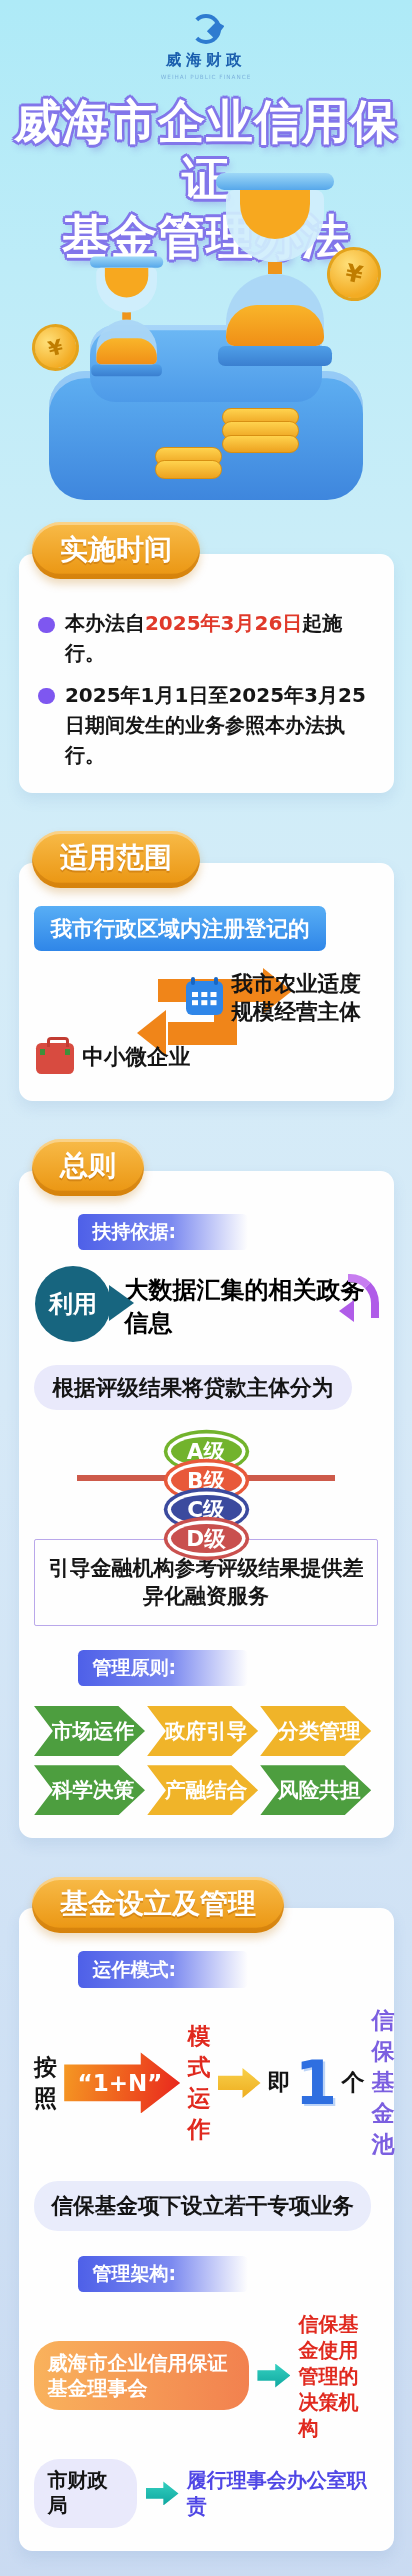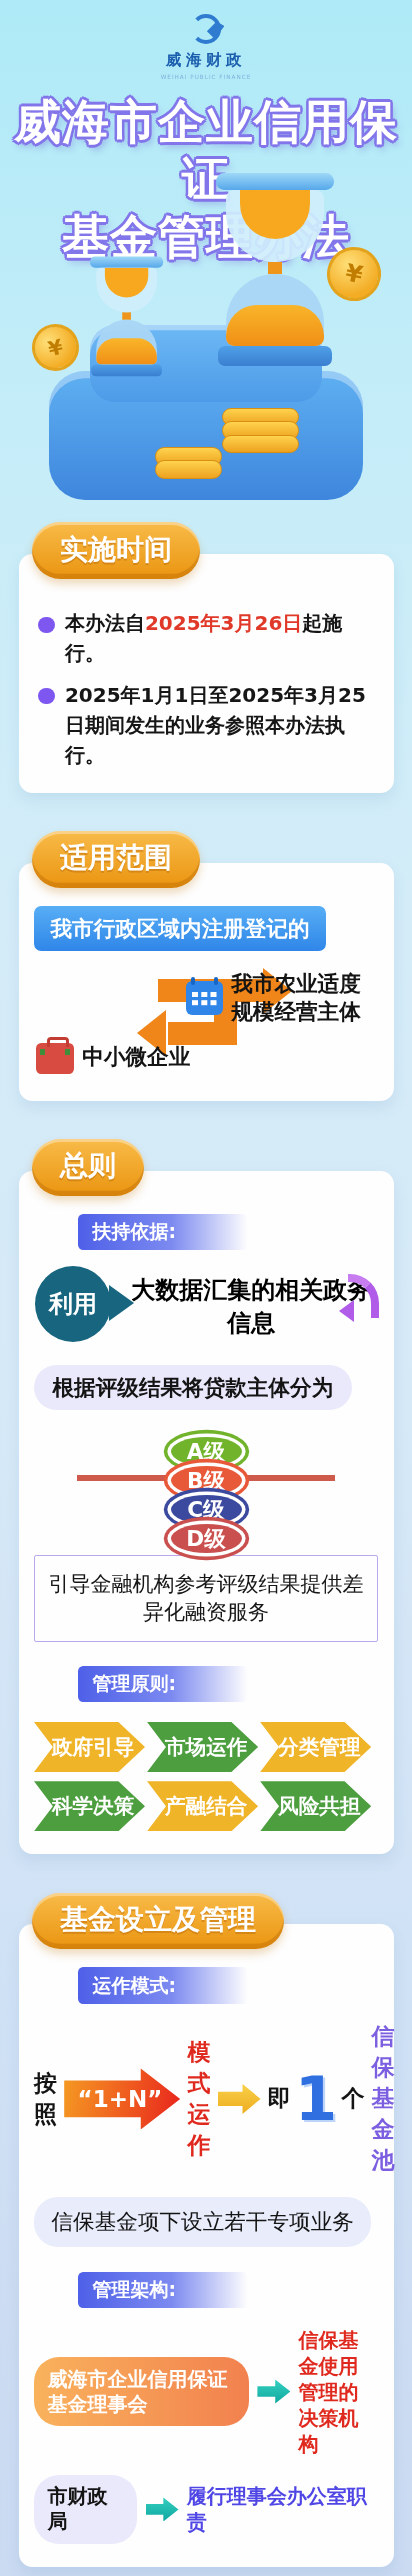--- a/index.html
+++ b/index.html
@@ -81,62 +81,62 @@
   .s-arrow .seg { position:absolute; background:#f08519; }
   .s-arrow .seg1 { left:20.6px; top:18.5px; width:108px; height:23px; }
   .s-arrow .head1 { position:absolute; left:126px; top:7.2px; width:0; height:0;
     border:23px solid transparent; border-left:29px solid #f08519; border-right:none; }
   .s-arrow .seg2 { left:77px; top:40px; width:23px; height:36px; }
   .s-arrow .seg3 { left:31px; top:61px; width:69px; height:23px; }
   .s-arrow .head2 { position:absolute; left:0; top:49px; width:0; height:0;
     border:23px solid transparent; border-right:29px solid #f08519; border-left:none; }
 
   
-  .use-row { display:flex; align-items:flex-start; gap:13.4px; margin:15.5px 0 0 1px;text-align:center; }
+  .use-row { display:flex; align-items:flex-start; gap:13.4px; margin:15.5px 0 0 1px; }
   .use-circle { position:relative; flex:none; width:76px; height:76px; border-radius:50%; background:#17657f; color:#fff;
     font-size:24px; font-weight:700; display:flex; align-items:center; justify-content:center; }
   .use-circle::after { content:""; position:absolute; right:-23px; top:19.6px; width:0; height:0;
     border:18.5px solid transparent; border-left:25px solid #17657f; border-right:none; }
   .use-texts { font-size:24px; font-weight:700; line-height:1.4; padding-top:8.2px; }
   .use-l2 { color:#3fae53; margin:13.4px 0 0 39px; }
   .p-curve { position:absolute; right:14.4px; top:103px; width:31px; height:44px;
     border-right:8.2px solid #b05ce8; border-top:8.2px solid #c77df0; border-top-right-radius:29px; }
   .p-curve::after { content:""; position:absolute; left:-9.3px; bottom:-4.1px; width:0; height:0;
     border:11.3px solid transparent; border-right:15.5px solid #b05ce8; border-left:none; }
   .rating-pill { width:fit-content; background:#e9e9fb; border-radius:23px; font-size:21.6px; font-weight:700; color:#141414;
     padding:8.2px 18.5px; margin-top:23px; }
   .grades { position:relative; display:flex; justify-content:space-between; align-items:center; margin:27px 7.2px 13.4px; height:82px;flex-direction:column; }
   .gline { position:absolute; left:36px; right:36px; top:50%; height:6.2px; margin-top:-3.1px; background:#cd5a4a; }
   .grade { position:relative; z-index:1; width:71px; height:76px; border-radius:50%; color:#fff; font-size:21.6px; font-weight:700;
     display:flex; align-items:center; justify-content:center; }
   .g-a { background:#72b32c; box-shadow:0 0 0 3.6px #fff,0 0 0 7.2px #72b32c; }
   .g-b { background:#e8593a; box-shadow:0 0 0 3.6px #fff,0 0 0 7.2px #e8593a; }
   .g-c { background:#3b4a9e; box-shadow:0 0 0 3.6px #fff,0 0 0 7.2px #3b4a9e; }
   .g-d { background:#c9504e; box-shadow:0 0 0 3.6px #fff,0 0 0 7.2px #c9504e; }
-  .guide-box { border:1.5px solid #b9a7ea; border-radius:2.1px; padding:14.4px 8.2px; margin-top:36px;
-    font-size:21px; font-weight:400; color:#161616; text-align:center; }
+  .guide-box { border:1.5px solid #b9a7ea; border-radius:2.1px; padding:14.4px 8.2px; margin-top:20px;
+    font-size:21px; font-weight:700; color:#161616; text-align:center; }
   .chev-row { display:flex; flex-wrap:wrap; gap:9.3px 2.1px; margin-top:19.6px; }
   .chev { position:relative; width:111px; height:50px; color:#fff; font-size:20.6px; font-weight:700;
     display:flex; align-items:center; justify-content:center; padding-left:7.2px;
     clip-path:polygon(0 0,76% 0,100% 50%,76% 100%,0 100%,17% 50%); }
   .chev-y { background:#f0b429; } .chev-g { background:#4d9e3f; }
 
   
   .mode-row { display:flex; align-items:center; gap:7.2px; margin-top:17.5px; font-size:23px; font-weight:800; color:#141414; }
   .n-arrow { flex:none; width:116px; height:61px; color:#fff; font-size:23px; font-weight:800;
     display:flex; align-items:center; padding-left:13.4px;
     clip-path:polygon(0 20%,66% 20%,66% 0,100% 50%,66% 100%,66% 80%,0 80%);
     background:linear-gradient(100deg,#f59a23,#ef5a1e 55%,#e8241e); }
   .mode-run { color:#e0291e; }
   .y-arrow { flex:none; width:43px; height:30px; clip-path:polygon(0 26%,58% 26%,58% 0,100% 50%,58% 100%,58% 74%,0 74%);
     background:linear-gradient(180deg,#f8d04a,#eead1f); }
   .big1 { font-size:61px; font-weight:800; color:#2f6fe0; line-height:.85; text-shadow:2.1px 2.1px 0 #bcd4f7; margin:0 -3.1px; }
   .pool { color:#7b5fe0; }
   .sub-pill { width:fit-content; background:#e9ecfb; border-radius:24px; padding:10.3px 17.5px; margin-top:20.6px;
-    font-size:21.6px; font-weight:400; color:#141414; }
+    font-size:21.6px; font-weight:700; color:#141414; }
   .arch-row { display:flex; align-items:center; gap:8.2px; margin-top:18.5px; }
   .org-pill { background:linear-gradient(90deg,#f9b25c,#f2814f); color:#fff; font-size:20px; font-weight:700;
     padding:9.3px 13.4px; border-radius:25px; line-height:1.25; }
   .lav { background:#e9e9fb; color:#141414; }
   .t-arrow { flex:none; width:33px; height:24px; clip-path:polygon(0 28%,54% 28%,54% 0,100% 50%,54% 100%,54% 72%,0 72%);
     background:linear-gradient(180deg,#35d0c0,#0fa7a0); }
   .role { font-size:20px; font-weight:700; line-height:1.3; }
   .role-r { color:#e0291e; } .role-b { color:#4f46e5; }
 </style>
 </head>
@@ -241,22 +241,22 @@
       <div class="grades">
         <div class="gline"></div>
         <div class="grade g-a">A级</div>
         <div class="grade g-b">B级</div>
         <div class="grade g-c">C级</div>
         <div class="grade g-d">D级</div>
       </div>
       <div class="guide-box">引导金融机构参考评级结果提供差异化融资服务</div>
       <div class="label-pill" style="margin-top:24px;">管理原则:</div>
       <div class="chev-row">
+        <div class="chev chev-g">市场运作</div>
         <div class="chev chev-y">政府引导</div>
-        <div class="chev chev-g">市场运作</div>
         <div class="chev chev-y">分类管理</div>
         <div class="chev chev-g">科学决策</div>
         <div class="chev chev-y">产融结合</div>
         <div class="chev chev-g">风险共担</div>
       </div>
     </div>
   </div>
 
   <div class="section">
     <div class="badge">基金设立及管理</div>

